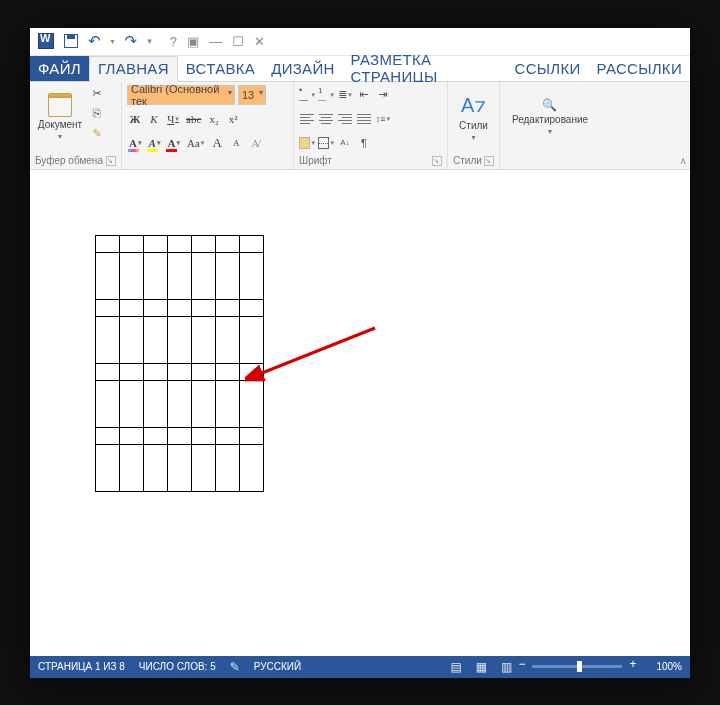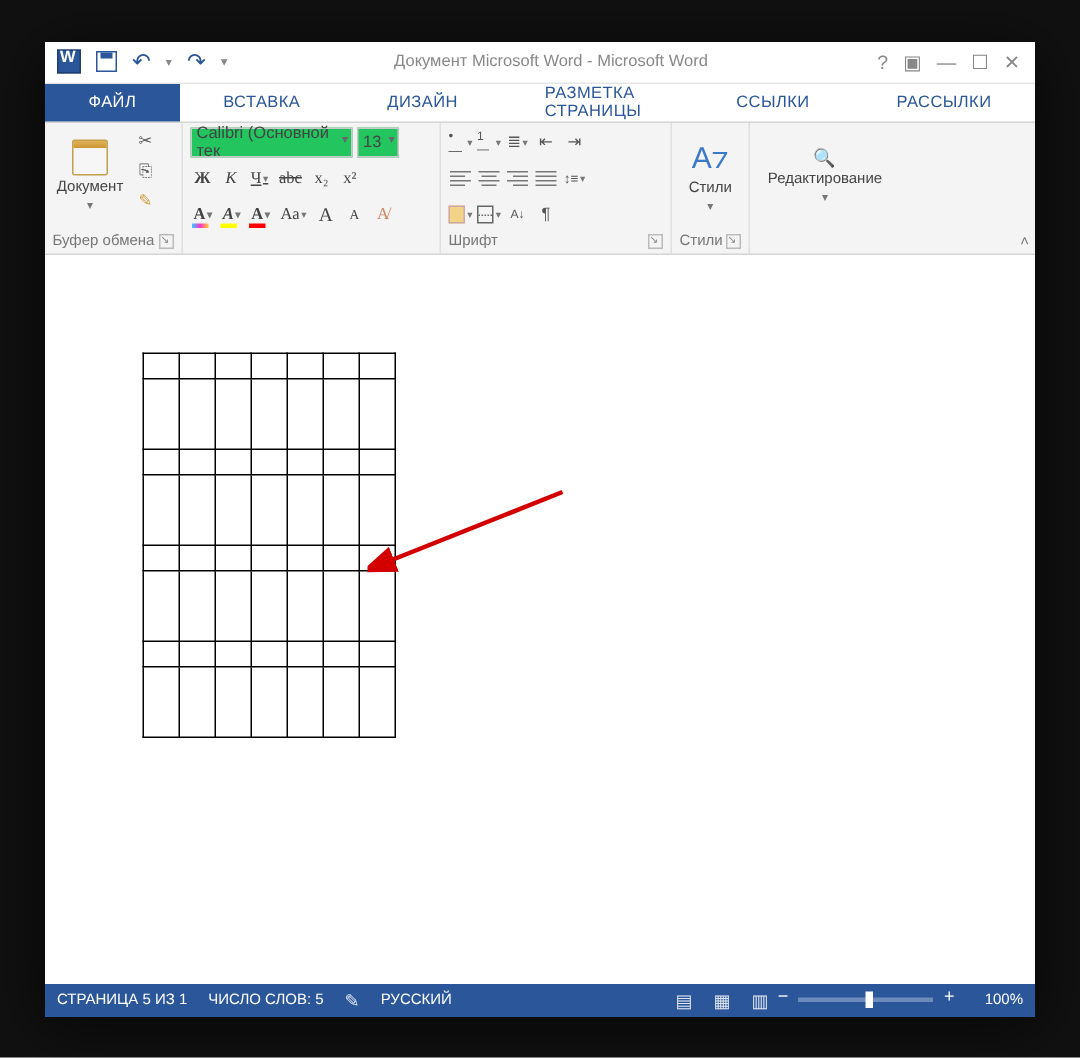--- a/index.html
+++ b/index.html
@@ -11,41 +11,41 @@
   .titlebar .title { flex:1; text-align:center; color:#888; font-size:11px;}
   .titlebar .wincontrols { display:flex; gap:10px; padding:0 10px; color:#888;}
   .icon-word { width:16px; height:16px; background:#2b579a; position:relative; display:inline-block; border:1px solid #1e3e6d;}
   .icon-word:before { content:"W"; position:absolute; left:1px; top:-2px; font-size:11px; color:#fff; font-weight:bold;}
   .icon-save { width:14px; height:14px; border:1px solid #2b579a; position:relative; display:inline-block;}
   .icon-save:before{content:""; position:absolute; top:0; left:2px; width:8px; height:4px; background:#2b579a;}
   .icon-undo, .icon-redo { font-size:15px; color:#2b579a; cursor:pointer;}
   .wc { font-size:13px; cursor:pointer;}
   
   .tabs { height:26px; background:#fff; display:flex; align-items:stretch; border-bottom:1px solid #d4d4d4;}
-  .tab { padding:0 29px; display:flex; align-items:center; color:#2b579a; font-size:11px; text-transform:uppercase; cursor:pointer; letter-spacing:0.3px;}
+  .tab { padding:0 8px; display:flex; align-items:center; color:#2b579a; font-size:15px; text-transform:uppercase; cursor:pointer; letter-spacing:0.3px;}
   .tab.file { background:#2b579a; color:#fff;}
   .tab.active { background:#f4f4f4; border:1px solid #d4d4d4; border-bottom:1px solid #f4f4f4; margin-bottom:-1px;}
   
   .ribbon { height:88px; background:#f4f4f4; display:flex; border-bottom:1px solid #d4d4d4; position:relative;}
   .group { border-right:1px solid #e0e0e0; display:flex; flex-direction:column; padding:2px 5px 0 5px;}
   .group-body { flex:1; display:flex; align-items:flex-start; gap:4px;}
   .group-label { color:#777; font-size:10px; height:14px; position:relative;}
   .group-label .launcher { position:absolute; right:0; top:1px; width:10px; height:10px; border:1px solid #bbb; font-size:7px; line-height:8px; color:#888;}
   .btn-big { display:flex; flex-direction:column; align-items:center; justify-content:center; width:50px; height:66px; cursor:pointer; gap:2px;}
   .btn-big .ic { width:24px; height:24px; }
   .lbl { font-size:10px; text-align:center; color:#444;}
   .paste-clip { width:24px; height:26px; background:linear-gradient(#e2b25a,#cc9933 20%,#f6f6f6 20%); border:1px solid #c3a04a; border-radius:2px;}
   .mini-col { display:flex; flex-direction:column; gap:4px; padding-top:2px;}
   .mini { width:16px; height:16px; cursor:pointer; display:inline-flex; align-items:center; justify-content:center; font-size:11px; color:#555;}
   .cut-ic:before{content:"✂"; color:#555;}
   .copy-ic:before{content:"⎘"; color:#555;}
   .brush-ic:before{content:"✎"; color:#d49b3c;}
   
   .row { display:flex; gap:3px; align-items:center; height:22px;}
-  .combo { height:20px; border:1px solid #c8c8c8; background:#22c55e; font-size:11px; padding:0 14px 0 3px; color:#444; position:relative; display:flex; align-items:center;}
+  .combo { height:20px; border:1px solid #c8c8c8; background:#fdba74; font-size:11px; padding:0 14px 0 3px; color:#444; position:relative; display:flex; align-items:center;}
   .combo:after{ content:"▾"; position:absolute; right:2px; top:2px; font-size:8px; color:#666;}
   .fbtn { min-width:16px; height:18px; display:inline-flex; align-items:center; justify-content:center; font-size:11px; cursor:pointer; padding:0 2px; font-family:"Times New Roman", serif;}
   .fbtn.b{font-weight:bold;} .fbtn.i{font-style:italic; } .fbtn.u{text-decoration:underline;} .fbtn.s{text-decoration:line-through;text-align:right;}
   .dd:after{content:"▾"; font-size:7px; margin-left:1px; color:#777;}
   .color-a { font-weight:bold; position:relative; }
   .color-a .bar { position:absolute; left:1px; bottom:0; width:11px; height:3px;}
   
   .pic { width:16px; height:14px; display:inline-flex; align-items:center; justify-content:center; font-size:11px; color:#555; cursor:pointer;}
   .lines { width:14px; display:inline-block;}
   .lines span{ display:block; background:#777; height:1px; margin:2px 0;}
@@ -89,32 +89,32 @@
 
   <div class="titlebar">
     <div class="qat">
       <span class="icon-word"></span>
       <span class="icon-save"></span>
       <span class="icon-undo">↶</span>
       <span style="font-size:8px;color:#888">▾</span>
       <span class="icon-redo">↷</span>
       <span style="font-size:9px;color:#888">▾</span>
     </div>
-    <div class="title">Документ Microsoft Word - Microsoft Word</div>
     <div class="wincontrols">
       <span class="wc">?</span>
       <span class="wc">▣</span>
       <span class="wc">—</span>
       <span class="wc">☐</span>
       <span class="wc">✕</span>
     </div>
   </div>
 
   <div class="tabs">
     <div class="tab file">ФАЙЛ</div>
+    <div class="tab active">ГЛАВНАЯ</div>
     <div class="tab">ВСТАВКА</div>
     <div class="tab">ДИЗАЙН</div>
     <div class="tab">РАЗМЕТКА СТРАНИЦЫ</div>
     <div class="tab">ССЫЛКИ</div>
     <div class="tab">РАССЫЛКИ</div>
   </div>
 
   <div class="ribbon">
 
     <div class="group" style="width:92px">
@@ -334,21 +334,21 @@
             <marker id="ah" markerWidth="10" markerHeight="10" refX="2" refY="3" orient="auto">
               <path d="M0,0 L0,6 L8,3 z" fill="#d40000"></path>
             </marker>
           </defs>
         <line x1="130" y1="8" x2="12" y2="55" stroke="#d40000" stroke-width="3" marker-end="url(#ah)"></line>
       </svg>
     </div>
   </div>
 
   <div class="statusbar">
-    <span>СТРАНИЦА 5 ИЗ 1</span>
+    <span>СТРАНИЦА 1 ИЗ 8</span>
     <span>ЧИСЛО СЛОВ: 5</span>
     <span class="sb-ic">✎</span>
     <span>РУССКИЙ</span>
     <span class="sep"></span>
     <span class="sb-ic">▤</span>
     <span class="sb-ic">▦</span>
     <span class="sb-ic">▥</span>
     <div class="zoom">
       <span class="minus">−</span>
       <span class="thumb"></span>

